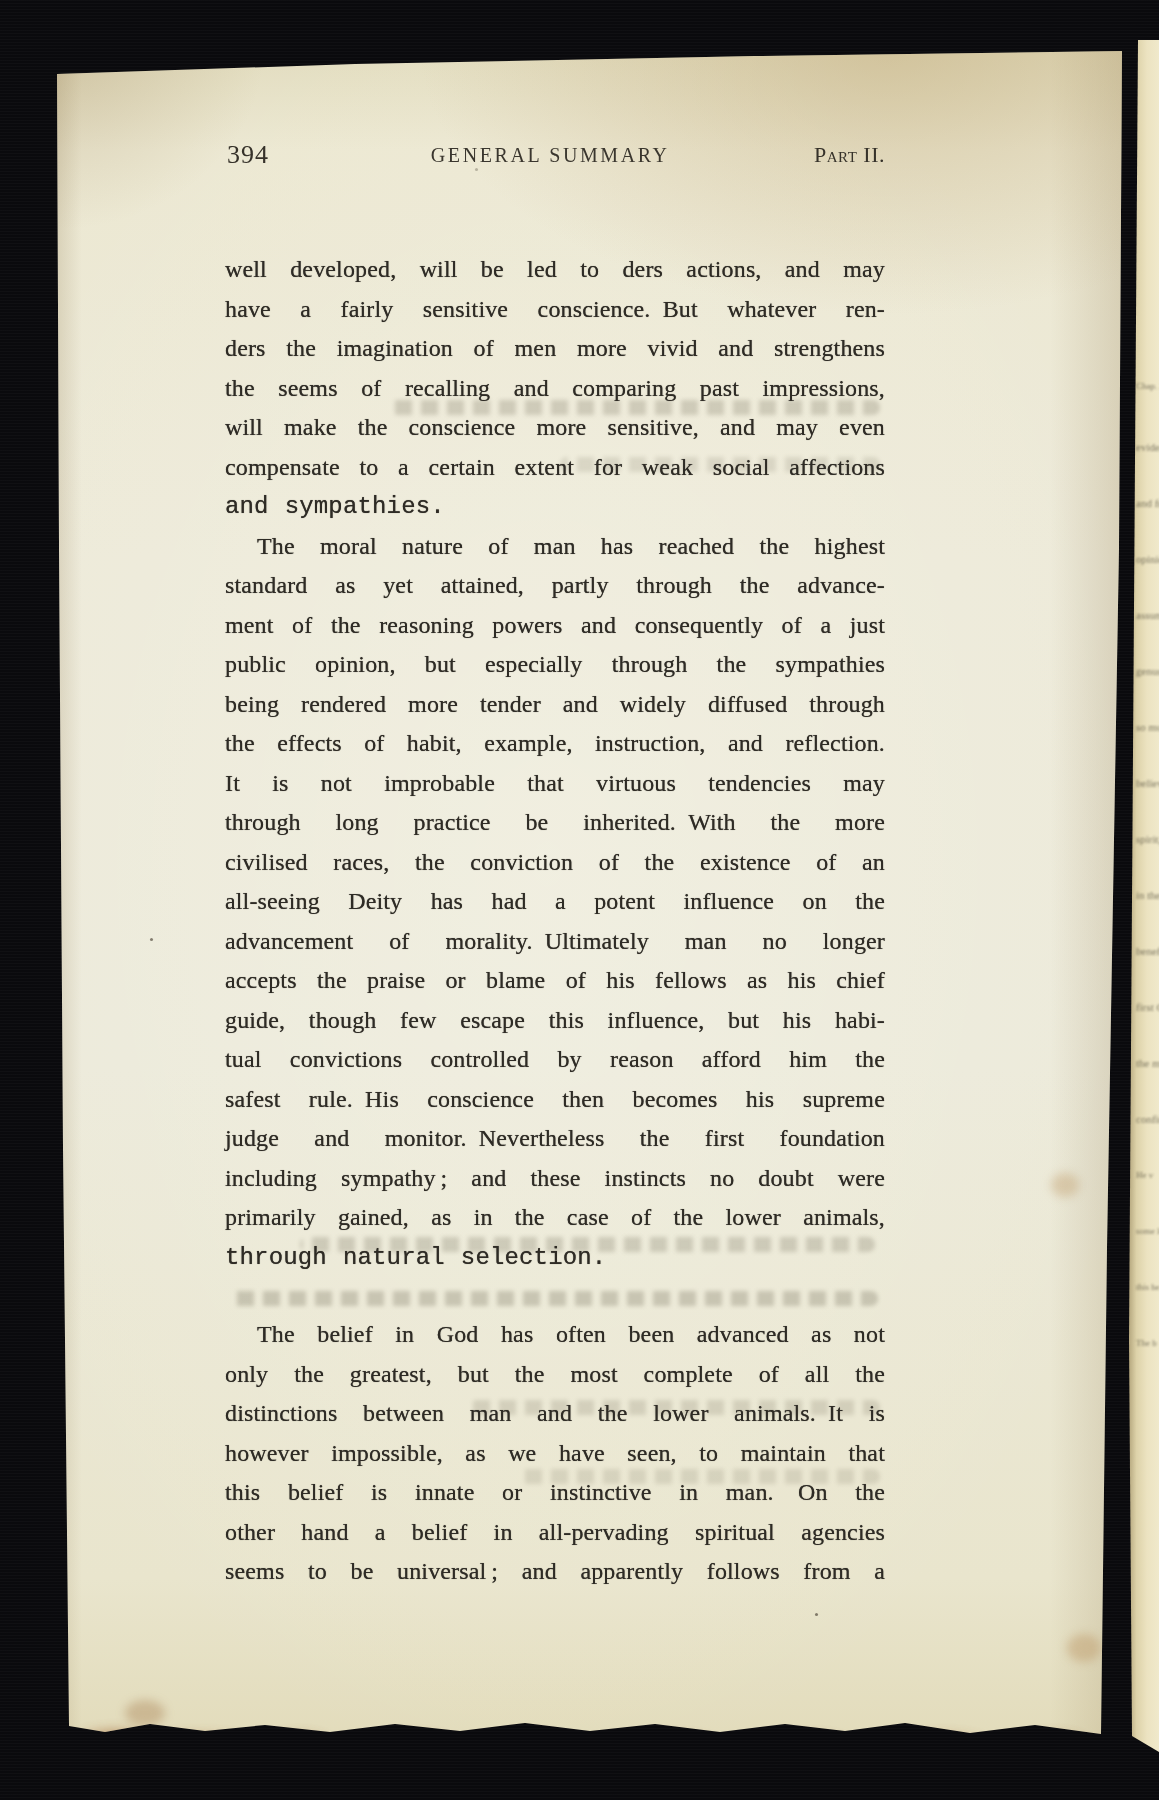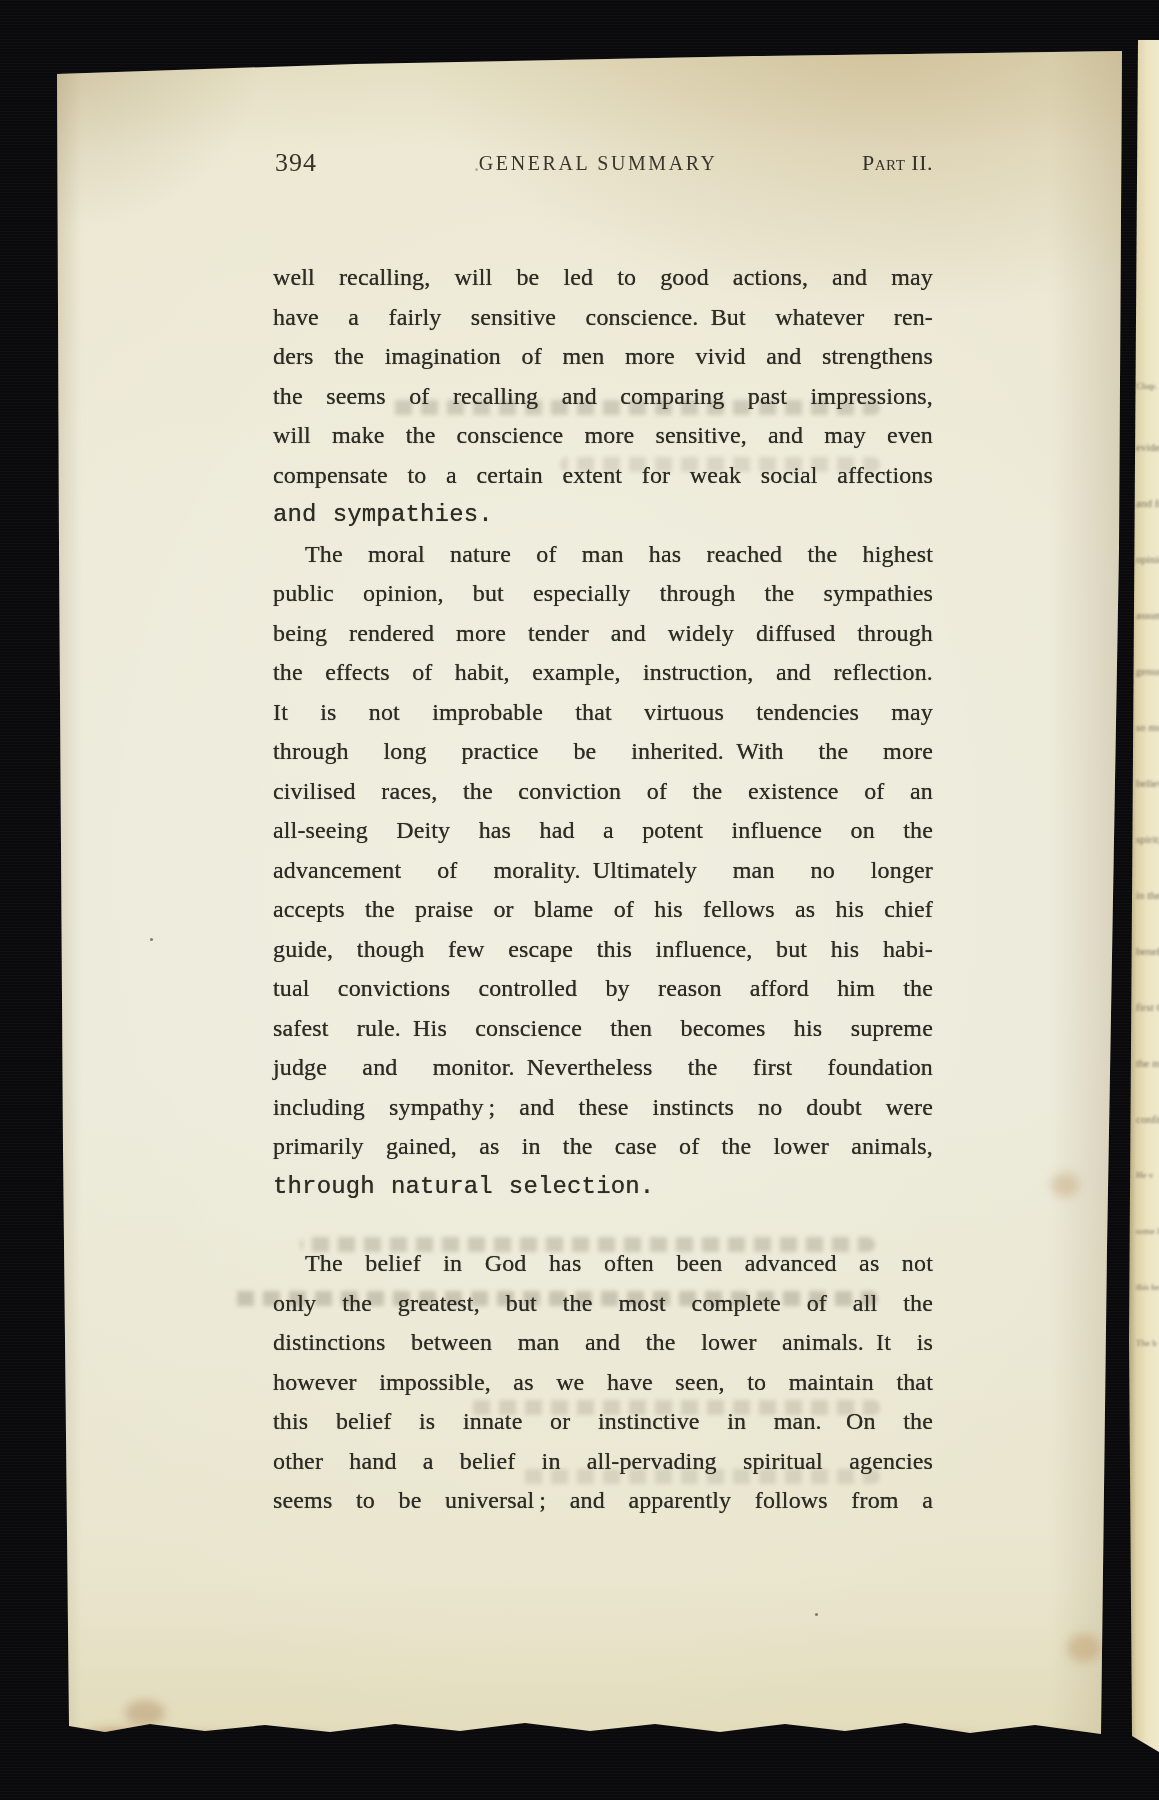--- a/index.html
+++ b/index.html
@@ -22,21 +22,21 @@
     clip-path:polygon(
       2px 26px, 300px 16px, 700px 8px, 1067px 3px,
       1064px 500px, 1052px 1200px, 1046px 1686px,
       980px 1677px, 915px 1685px, 850px 1675px, 790px 1683px,
       730px 1676px, 665px 1684px, 600px 1676px, 535px 1683px,
       470px 1675px, 405px 1683px, 340px 1676px, 275px 1684px,
       210px 1677px, 150px 1683px, 95px 1676px, 50px 1684px,
       14px 1678px, 8px 1100px, 4px 500px);
   }
   
-  .text-col{position:absolute;left:170px;top:96px;width:660px;margin-left:48px;}
+  .text-col{position:absolute;left:170px;top:88px;width:660px;}
   .hdr{position:relative;height:40px;color:#36322a;}
   .folio{position:absolute;left:2px;top:4px;font-size:26px;letter-spacing:1px;}
   .running{position:absolute;left:50%;transform:translateX(-52%);top:8px;
     font-size:20px;letter-spacing:2.6px;color:#3a362e;text-align:center;}
   .part{position:absolute;right:0;top:6px;font-size:22px;font-variant:small-caps;letter-spacing:.5px;}
   
   .bodytext{margin-top:74px;color:#2e2b25;}
   .line{
     font-size:24px;line-height:39.5px;letter-spacing:.15px;word-spacing:1.5px;
     text-align:justify;text-align-last:justify;
@@ -101,30 +101,32 @@
   <div class="ghost g6"></div>
 
   <div class="text-col">
     <div class="hdr">
       <span class="folio">394</span>
       <span class="running">GENERAL SUMMARY</span>
       <span class="part">Part II.</span>
     </div>
     <div class="bodytext" id="bodytext">
         <div class="para">
-          <div class="line">well recalling, will be led to good actions, and may</div>
+          <div class="line">well developed, will be led to ders actions, and may</div>
           <div class="line">have a fairly sensitive conscience. But whatever ren-</div>
           <div class="line">ders the imagination of men more vivid and strengthens</div>
           <div class="line">the seems of recalling and comparing past impressions,</div>
           <div class="line">will make the conscience more sensitive, and may even</div>
           <div class="line">compensate to a certain extent for weak social affections</div>
           <div class="line endpara">and sympathies.</div>
         </div>
         <div class="para">
           <div class="line indent">The moral nature of man has reached the highest</div>
+          <div class="line">standard as yet attained, partly through the advance-</div>
+          <div class="line">ment of the reasoning powers and consequently of a just</div>
           <div class="line">public opinion, but especially through the sympathies</div>
           <div class="line">being rendered more tender and widely diffused through</div>
           <div class="line">the effects of habit, example, instruction, and reflection.</div>
           <div class="line">It is not improbable that virtuous tendencies may</div>
           <div class="line">through long practice be inherited. With the more</div>
           <div class="line">civilised races, the conviction of the existence of an</div>
           <div class="line">all-seeing Deity has had a potent influence on the</div>
           <div class="line">advancement of morality. Ultimately man no longer</div>
           <div class="line">accepts the praise or blame of his fellows as his chief</div>
           <div class="line">guide, though few escape this influence, but his habi-</div>

